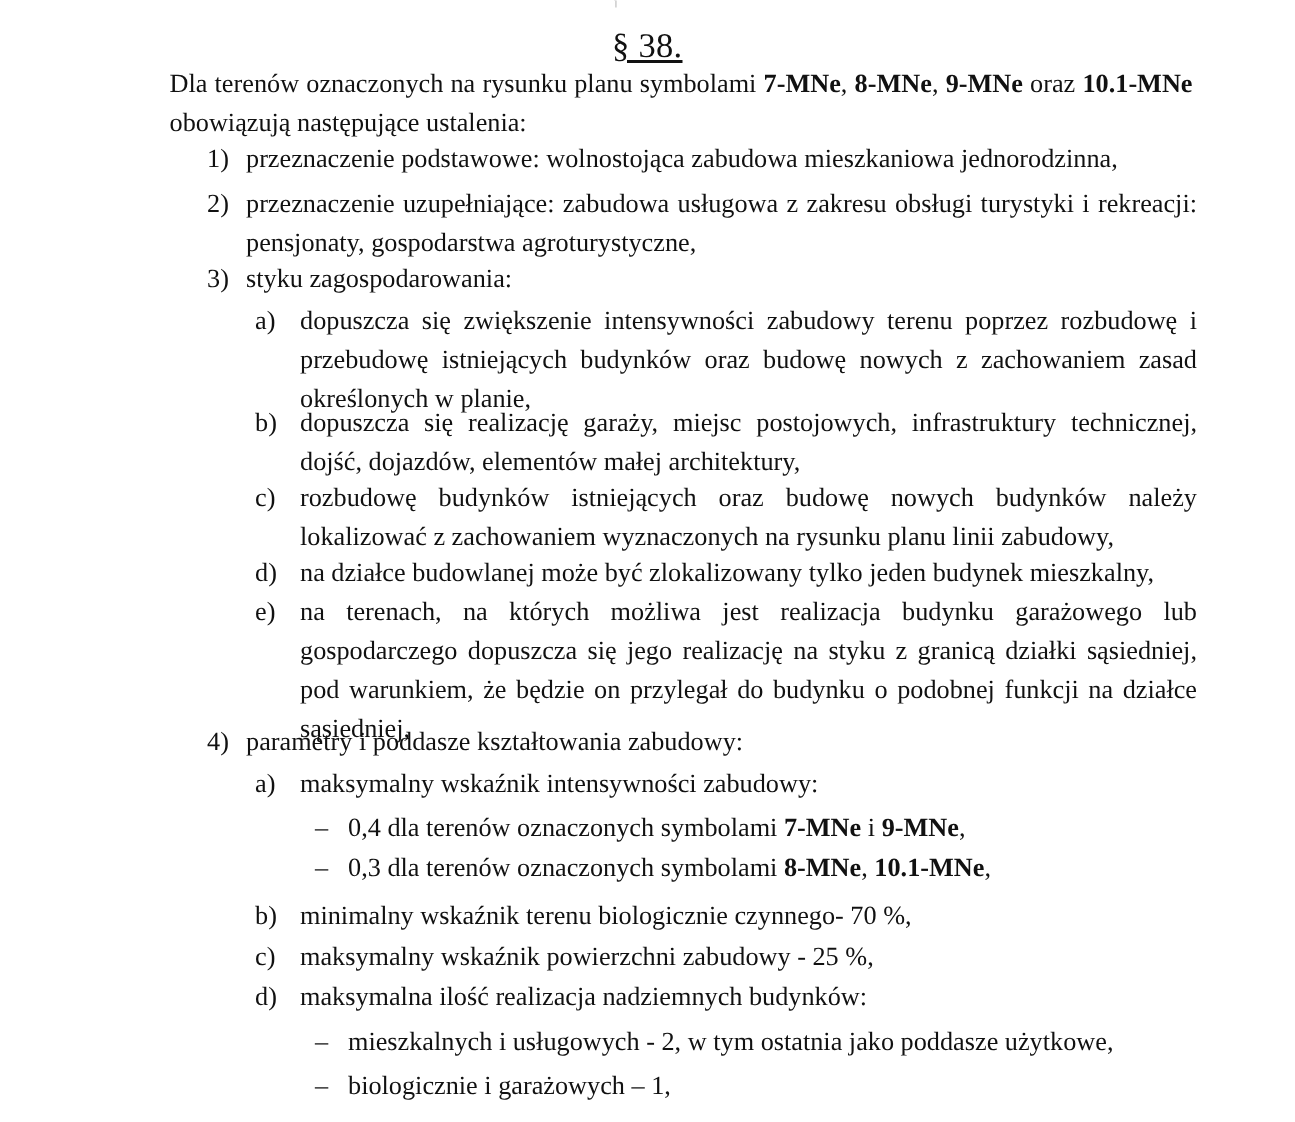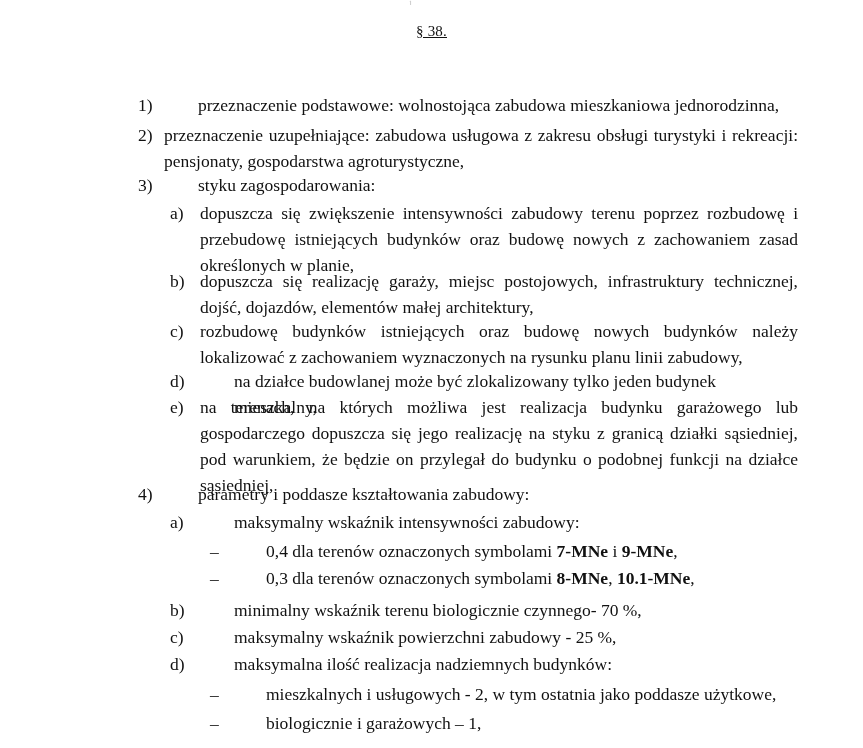--- a/index.html
+++ b/index.html
@@ -38,21 +38,21 @@
     overflow: hidden;
     opacity: .55;
   }
 
   .section-heading {
     position: absolute;
     left: 0;
     top: 20px;
     width: 863px;
     text-align: center;
-    font-size: 15px;
+    font-size: 23px;
     line-height: 22px;
     letter-spacing: .2px;
     text-decoration: underline;
   }
 
   .intro {
     position: absolute;
     left: 113px;
     top: 42px;
     width: 682px;
@@ -78,38 +78,41 @@
   .marker {
     flex: 0 0 auto;
     text-align: left;
     white-space: nowrap;
   }
   .body-txt {
     flex: 1 1 auto;
     text-align: justify;
     text-justify: inter-word;
   }
-  .body-txt.noj { text-align: left; margin-left: 34px; }
+  .body-txt.noj { text-align: left; }
 
   
   .m-num { width: 26px; }
   
   .m-let { width: 30px; }
   
   .m-dash { width: 22px; }
 </style>
 </head>
 <body>
 
 <div class="page">
 
   <div class="top-artifact">j</div>
 
   <div class="section-heading">§ 38.</div>
 
+  <div class="intro">
+    <span>Dla terenów oznaczonych na rysunku planu symbolami </span><b>7-MNe</b>, <b>8-MNe</b>, <b>9-MNe</b><span> oraz </span><b>10.1-MNe</b><span> obowiązują następujące ustalenia:</span>
+  </div>
 
   <div class="lvl1" style="left:138px; top:92px; width:660px;">
     <div class="row">
       <span class="marker m-num">1)</span>
       <span class="body-txt noj">przeznaczenie podstawowe: wolnostojąca zabudowa mieszkaniowa jednorodzinna,</span>
     </div>
   </div>
 
   <div class="lvl1" style="left:138px; top:122px; width:660px;">
     <div class="row">

